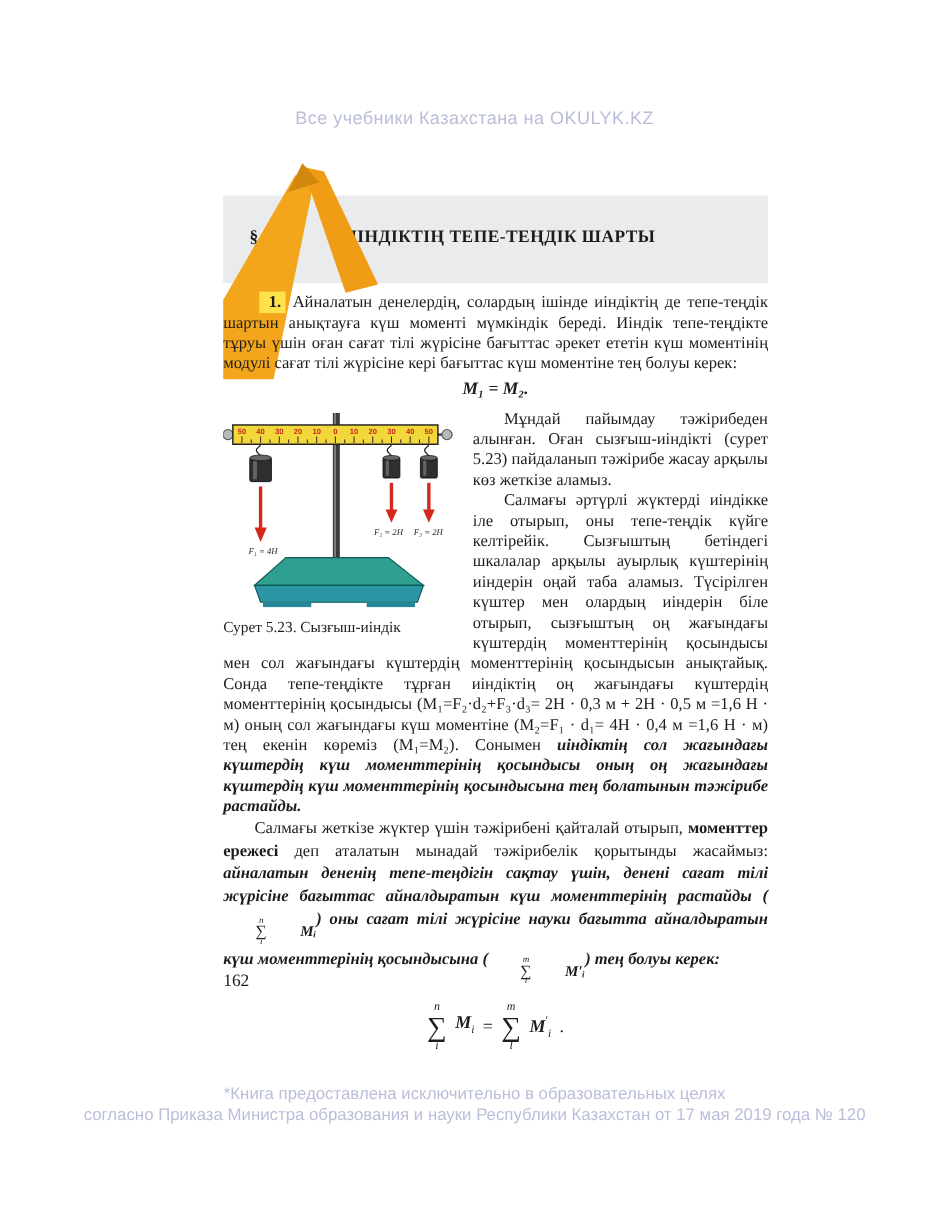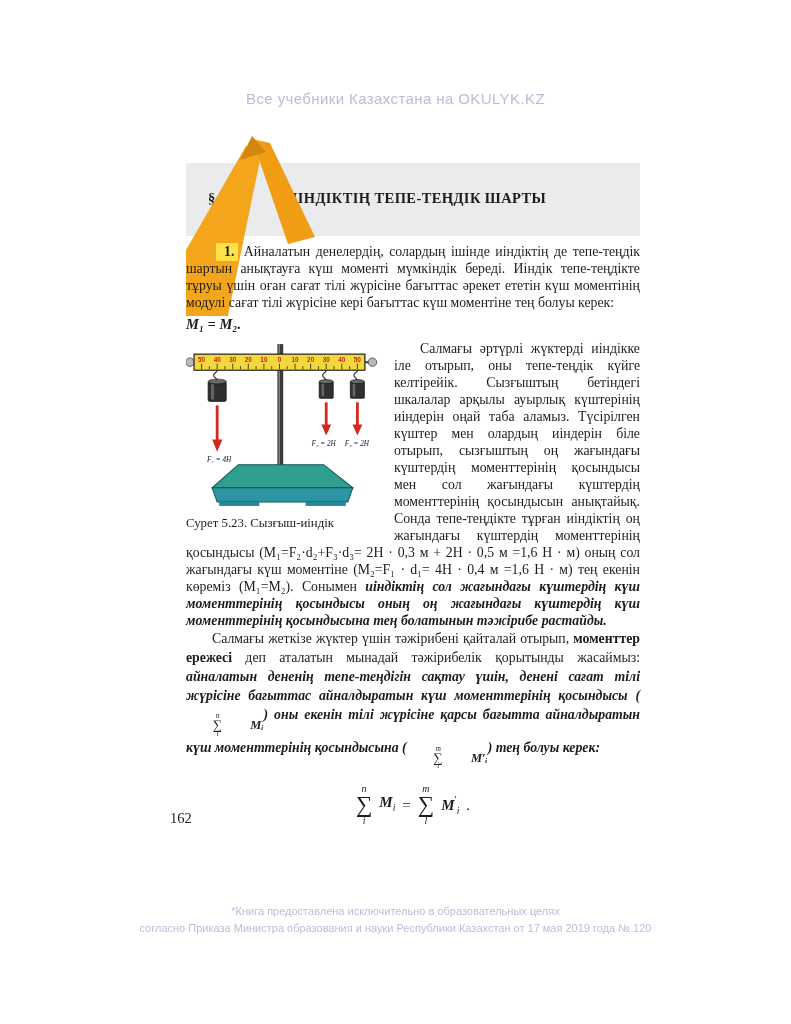--- a/index.html
+++ b/index.html
@@ -29,21 +29,21 @@
     position:absolute; left:186px; top:243px; width:454px;
     font-size:13.8px; line-height:17px; text-align:justify;
   }
   .content p { margin:0; text-indent:26px; }
   p.p1 { text-indent:30px; }
   .r-n { font-weight:400; }
   .r-b { font-weight:700; }
   .r-bi { font-weight:700; font-style:italic; }
   .r-hl { background:#ffe14a; font-weight:700; padding:1px 4px 2px 8px; }
   .formula1 {
-    text-indent:0 !important; margin:5px 0 7px 0 !important;
+    text-align:center; text-indent:0 !important; margin:5px 0 7px 0 !important;
     font-style:italic; font-size:14.5px; font-weight:700;
   }
   .fig { float:left; width:198px; margin:4px 10px 0 0; text-indent:0; }
   .fig svg { display:block; }
   .fig-caption { font-size:12.8px; margin-top:8px; text-indent:0; }
   .p4 { line-height:19px; }
   
   .isum-wrap { display:inline-flex; align-items:center; white-space:nowrap; }
   .isum { display:inline-flex; flex-direction:column; align-items:center;
           line-height:0.8; font-size:7.5px; font-style:italic; vertical-align:middle;
@@ -57,24 +57,24 @@
   }
   .dsum { display:inline-flex; flex-direction:column; align-items:center;
           line-height:1; font-style:italic; font-size:10px; }
   .dsig { font-size:23px; font-style:normal; margin:0; line-height:0.95; }
   .dbody { font-size:15px; }
   .dm { font-style:italic; font-weight:700; }
   .dsub { font-size:9.5px; font-style:italic; }
   .dprime { font-size:10px; vertical-align:7px; }
   .deq { font-size:15px; }
   .dperiod { font-size:15px; }
-  .page-number { position:absolute; left:170px; top:810px; font-size:14.5px; }
+  .page-number { position:absolute; left:186px; top:810px; font-size:14.5px; }
   .footer {
     position:absolute; top:903px; left:0; width:100%; text-align:center;
-    font-family:"Liberation Sans", sans-serif; font-size:11px; color:#babed9;
+    font-family:"Liberation Sans", sans-serif; font-size:14px; color:#babed9;
     line-height:17px;
   }
 </style>
 </head>
 <body>
 
 <div class="page">
 
   <div class="top-link">Все учебники Казахстана на OKULYK.KZ</div>
 
@@ -191,29 +191,30 @@
           <ellipse cx="93.8" cy="124" rx="7" ry="2.8" fill="#cfcfcf" stroke="#666" stroke-width="0.8"></ellipse>
           <polygon points="52,120 137,120 166,143 26,143" fill="#2f9f90" stroke="#0e5a50" stroke-width="1"></polygon>
           <polygon points="26,143 166,143 161,157 31,157" fill="#2b95a4" stroke="#0e5a50" stroke-width="1"></polygon>
           <rect x="33" y="157" width="40" height="4" fill="#27879a"></rect>
           <rect x="119" y="157" width="40" height="4" fill="#27879a"></rect>
         </g>
       </svg>
       <div class="fig-caption">Сурет 5.23. Сызғыш-иіндік</div>
     </div>
 
+    <p>Мұндай пайымдау тәжірибеден алынған. Оған сызғыш-иіндікті (сурет 5.23) пайдаланып тәжірибе жасау арқылы көз жеткізе аламыз.</p>
     <p><span class="r-n">Салмағы әртүрлі жүктерді иіндікке іле отырып, оны тепе-теңдік күйге келтірейік. Сызғыштың бетіндегі шкалалар арқылы ауырлық күштерінің иіндерін оңай таба аламыз. Түсірілген күштер мен олардың иіндерін біле отырып, сызғыштың оң жағындағы күштердің моменттерінің қосындысы мен сол жағындағы күштердің моменттерінің қосындысын анықтайық. Сонда тепе-теңдікте тұрған иіндіктің оң жағындағы күштердің моменттерінің қосындысы (M₁=F₂·d₂+F₃·d₃= 2Н · 0,3 м + 2Н · 0,5 м =1,6 Н · м) оның сол жағындағы күш моментіне (M₂=F₁ · d₁= 4Н · 0,4 м =1,6 Н · м) тең екенін көреміз (M₁=M₂). Сонымен </span><span class="r-bi">иіндіктің сол жағындағы күштердің күш моменттерінің қосындысы оның оң жағындағы күштердің күш моменттерінің қосындысына тең болатынын тәжірибе растайды.</span></p>
-    <p class="p4"><span class="r-n">Салмағы жеткізе жүктер үшін тәжірибені қайталай отырып, </span><span class="r-b">моменттер ережесі</span><span class="r-n"> деп аталатын мынадай тәжірибелік қорытынды жасаймыз: </span><span class="r-bi">айналатын дененің тепе-теңдігін сақтау үшін, денені сағат тілі жүрісіне бағыттас айналдыратын күш моменттерінің қосындысы (</span><span class="isum-wrap">
+    <p class="p4"><span class="r-n">Салмағы жеткізе жүктер үшін тәжірибені қайталай отырып, </span><span class="r-b">моменттер ережесі</span><span class="r-n"> деп аталатын мынадай тәжірибелік қорытынды жасаймыз: </span><span class="r-bi">айналатын дененің тепе-теңдігін сақтау үшін, денені сағат тілі жүрісіне бағыттас айналдыратын күш моменттерінің растайды (</span><span class="isum-wrap">
           <span class="isum">
             <span>n</span>
             <span class="sg">∑</span>
             <span>i</span>
           </span>
           <span class="isum-body">Mᵢ</span>
-        </span><span class="r-bi">) оны екенін тілі жүрісіне қарсы бағытта айналдыратын күш моменттерінің қосындысына (</span><span class="isum-wrap">
+        </span><span class="r-bi">) оны сағат тілі жүрісіне науки бағытта айналдыратын күш моменттерінің қосындысына (</span><span class="isum-wrap">
           <span class="isum">
             <span>m</span>
             <span class="sg">∑</span>
             <span>i</span>
           </span>
           <span class="isum-body">M′ᵢ</span>
         </span><span class="r-bi">) тең болуы керек:</span></p>
 
     <div class="display-formula">
       <span class="dsum">

